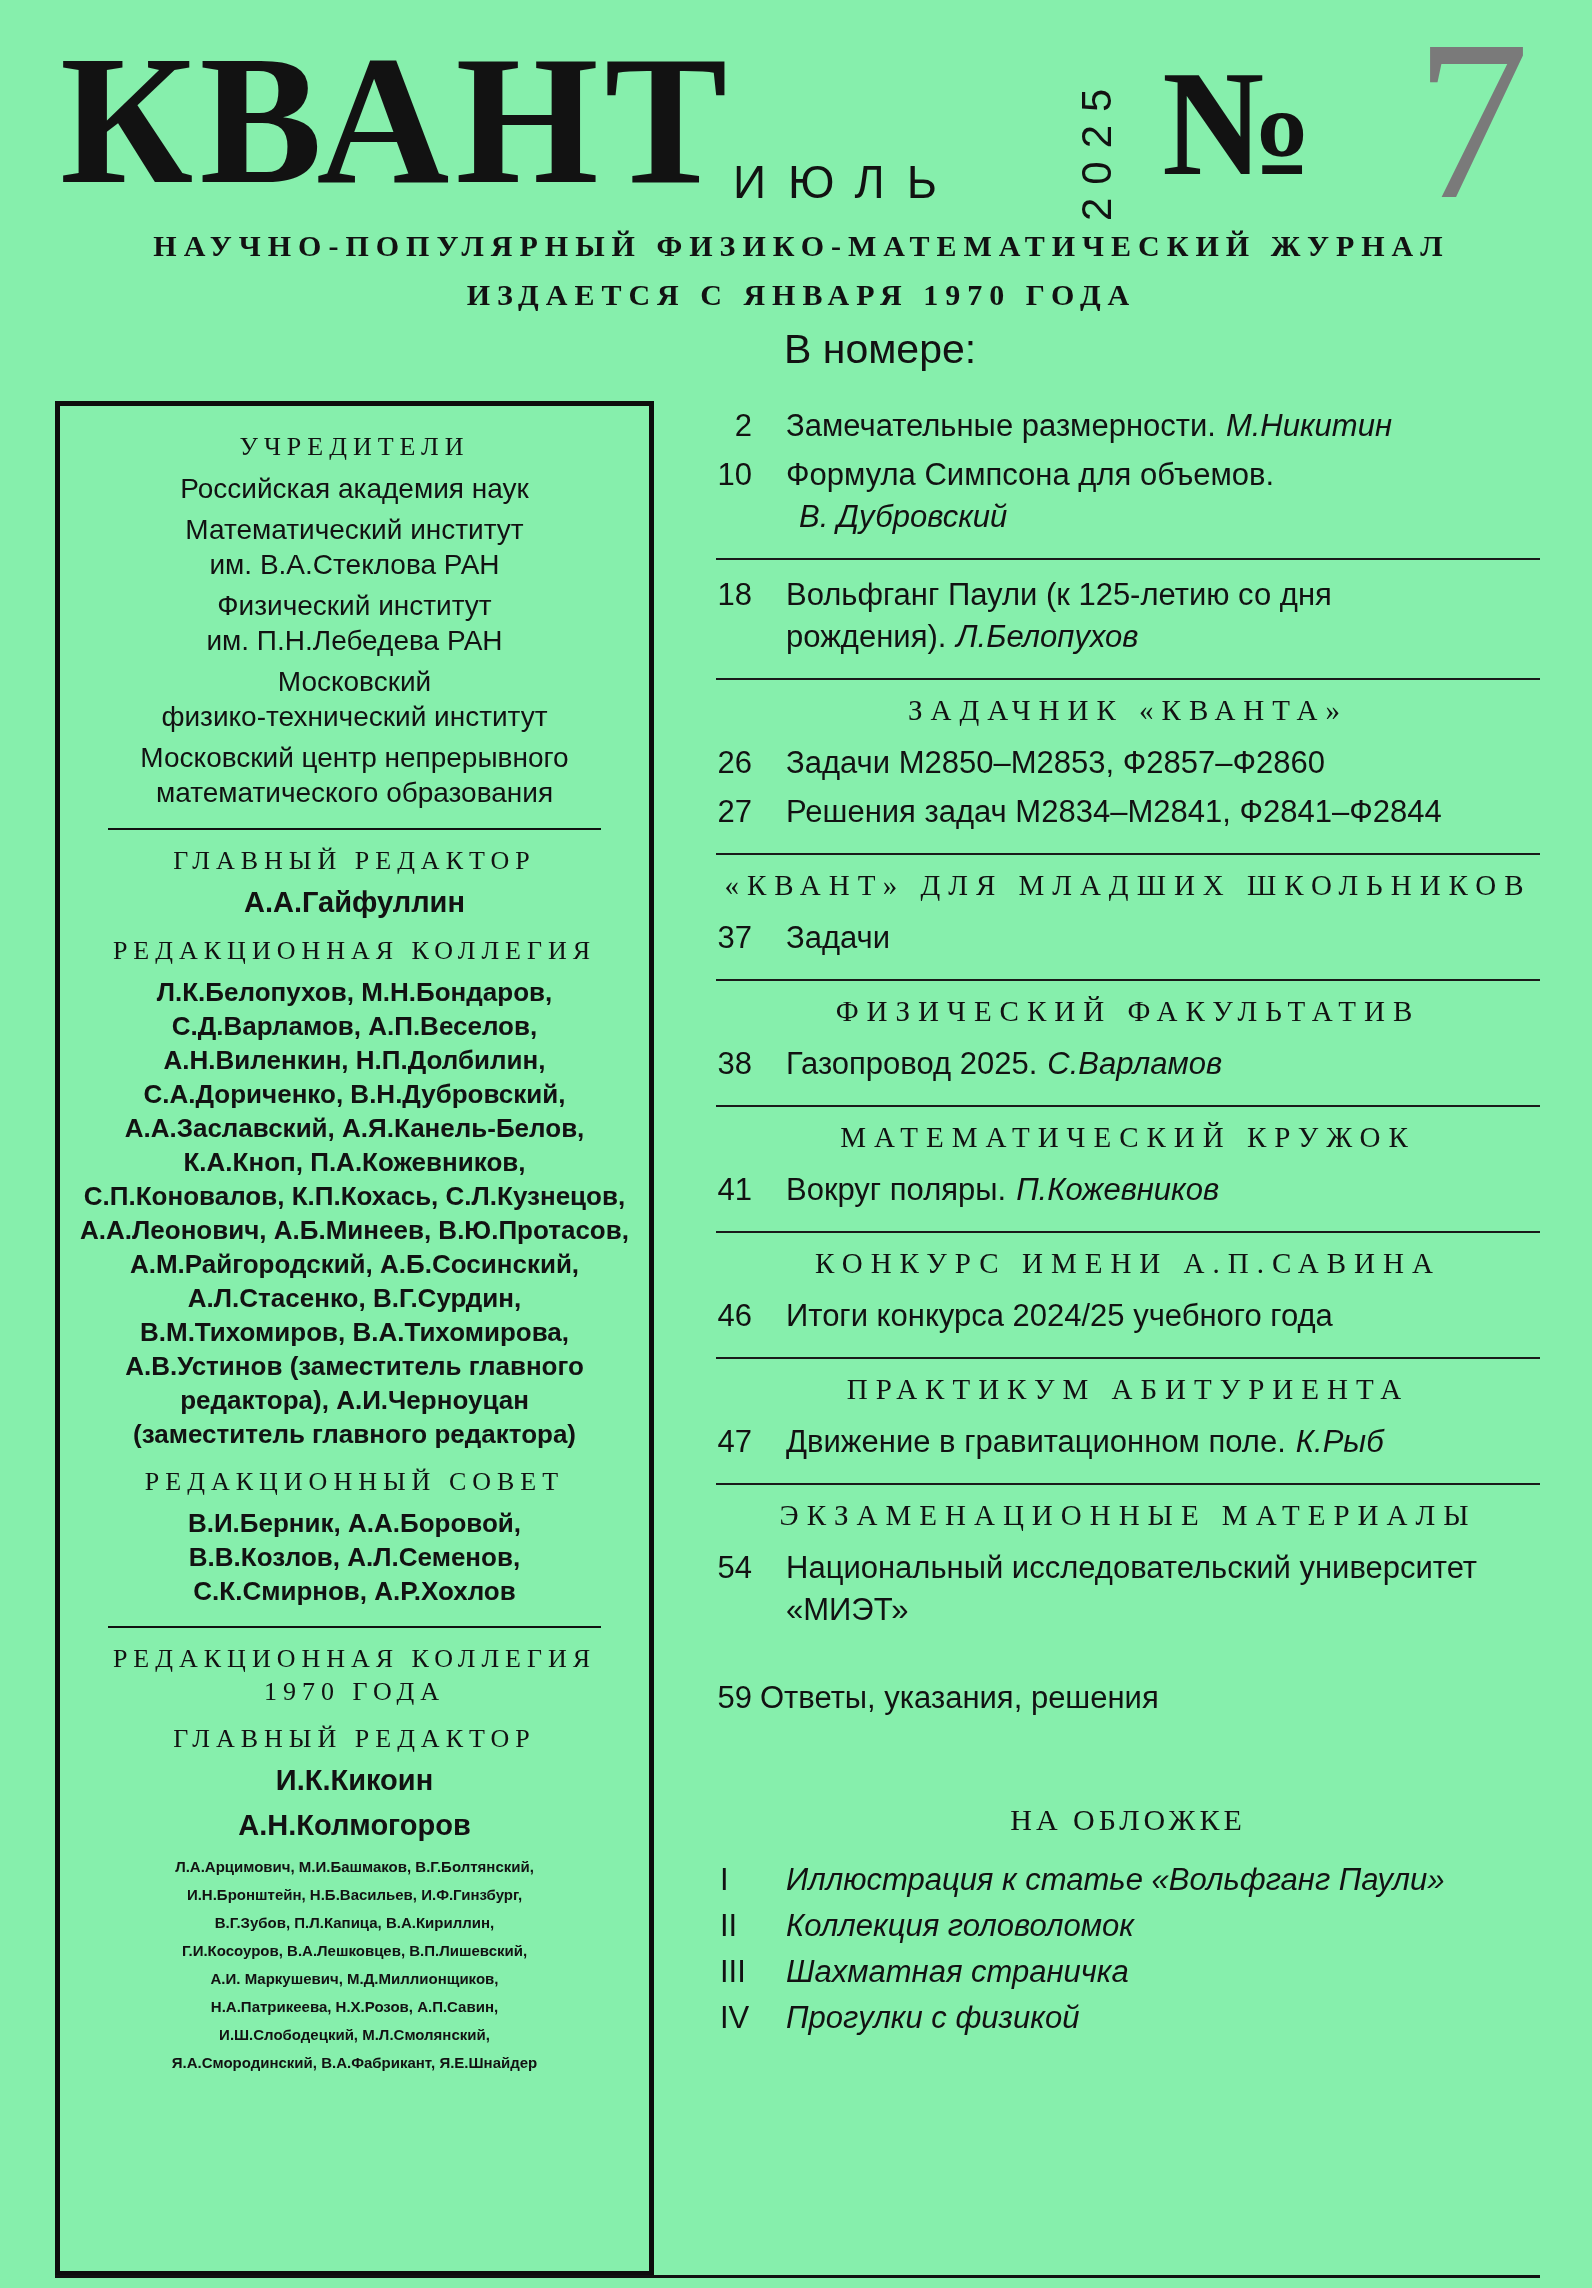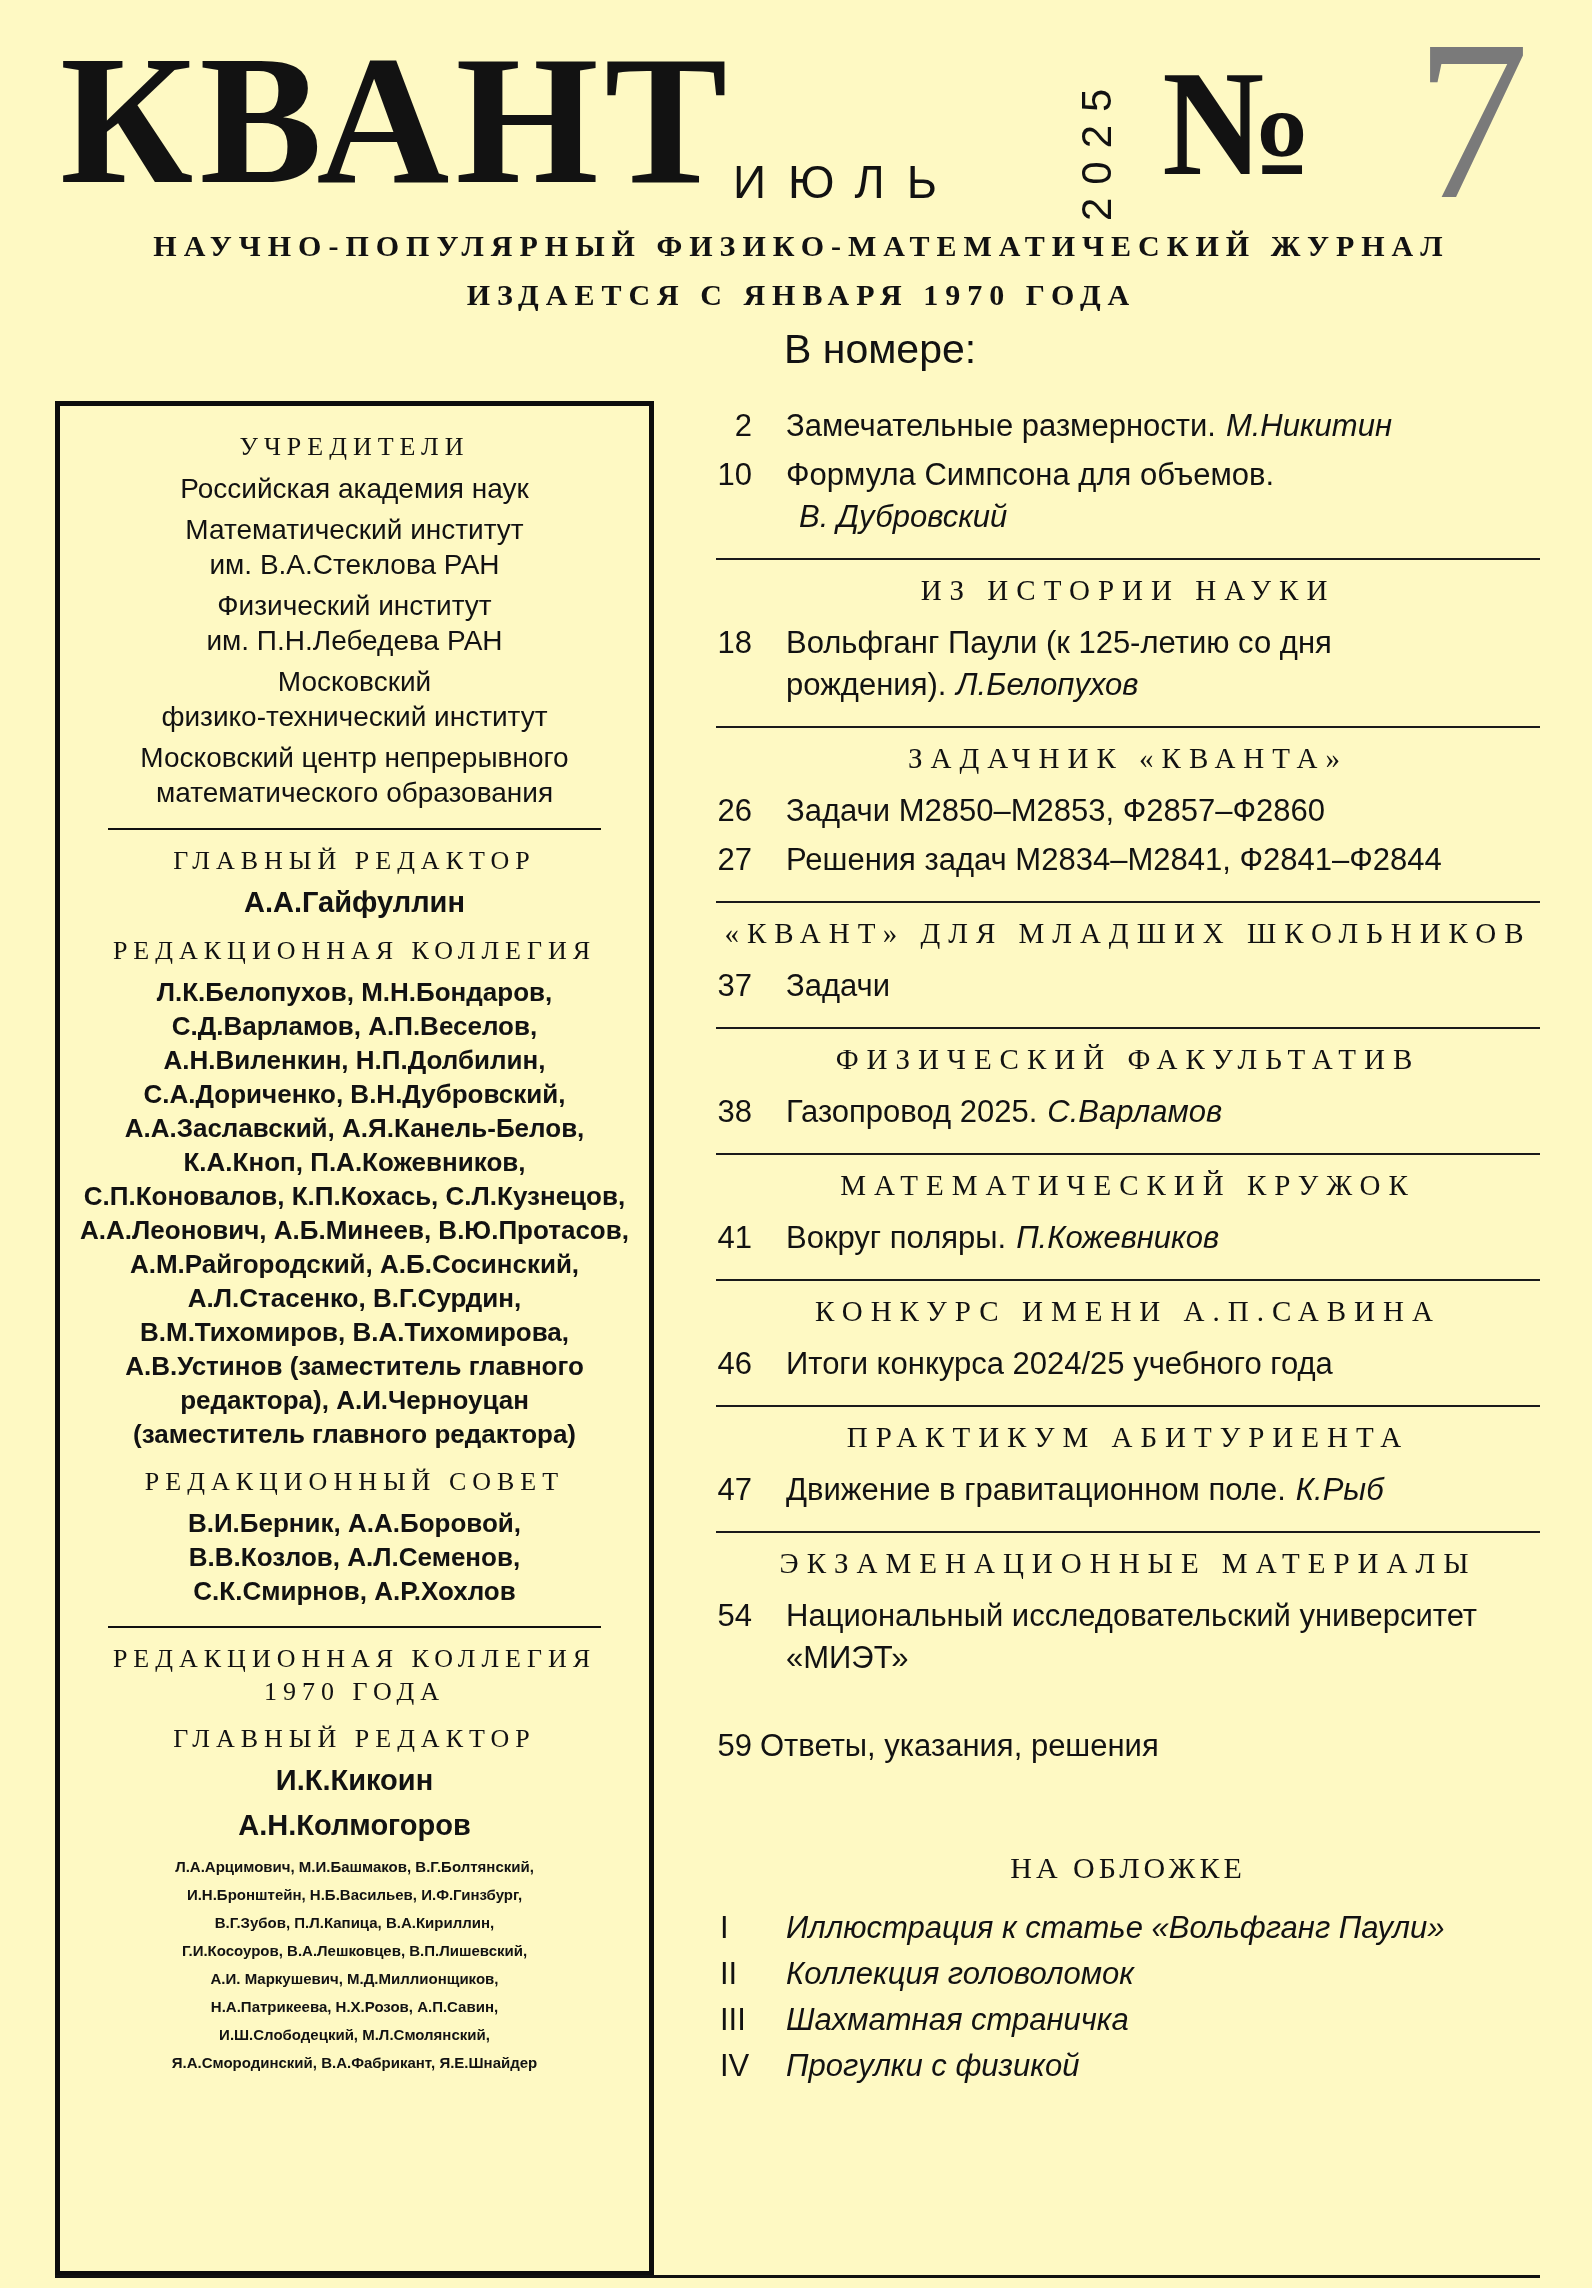--- a/index.html
+++ b/index.html
@@ -1,19 +1,19 @@
 <!DOCTYPE html>
 <html><head>
 <meta charset="utf-8">
 <style>
   * { margin:0; padding:0; box-sizing:border-box; }
   html,body { background:#d9d9d9; }
   .page {
     position:relative; width:1592px; height:2289px; margin:0 auto;
-    background:#fef9c3; color:#121212;
+    background:#86efac; color:#121212;
     font-family:"Liberation Sans", sans-serif; overflow:hidden;
   }
   
   .logo {
     position:absolute; left:60px; top:28px;
     font-family:"Liberation Serif", serif; font-weight:bold;
     font-size:184px; line-height:1; letter-spacing:6px;
   }
   .month {
     position:absolute; left:733px; top:155px;
@@ -158,21 +158,20 @@
       <span class="tx"><span>Замечательные размерности.</span><i class="author">М.Никитин</i></span>
     </div>
 
     <div class="toc-row">
       <span class="pg">10</span>
       <span class="tx"><span>Формула Симпсона для объемов.</span><i class="author block">В. Дубровский</i></span>
     </div>
 
     <div class="sec">
       <hr class="rule">
-      <div class="sec-title">ИЗ ИСТОРИИ НАУКИ</div>
     </div>
 
     <div class="toc-row">
       <span class="pg">18</span>
       <span class="tx"><span>Вольфганг Паули (к 125-летию со дня рождения).</span><i class="author">Л.Белопухов</i></span>
     </div>
 
     <div class="sec">
       <hr class="rule">
       <div class="sec-title">ЗАДАЧНИК «КВАНТА»</div>

